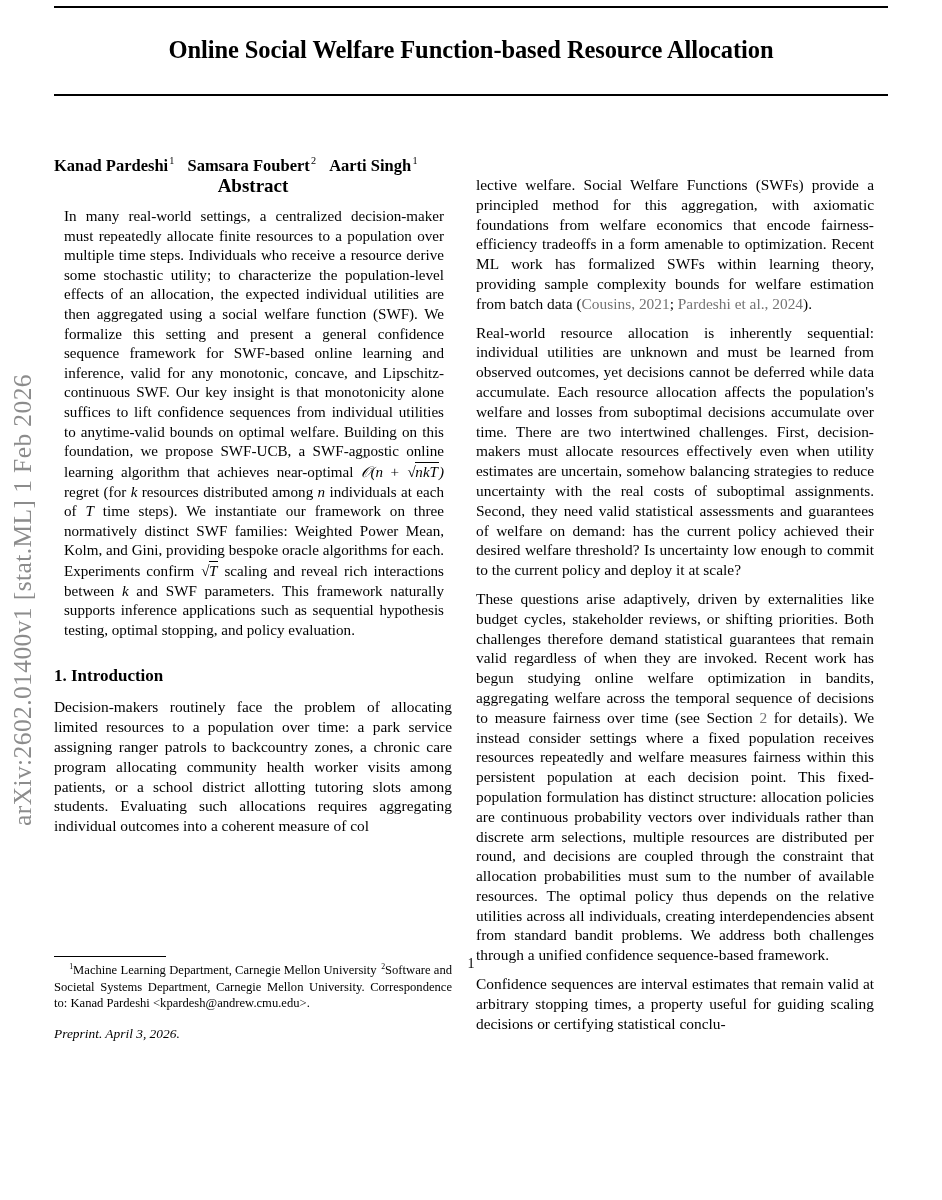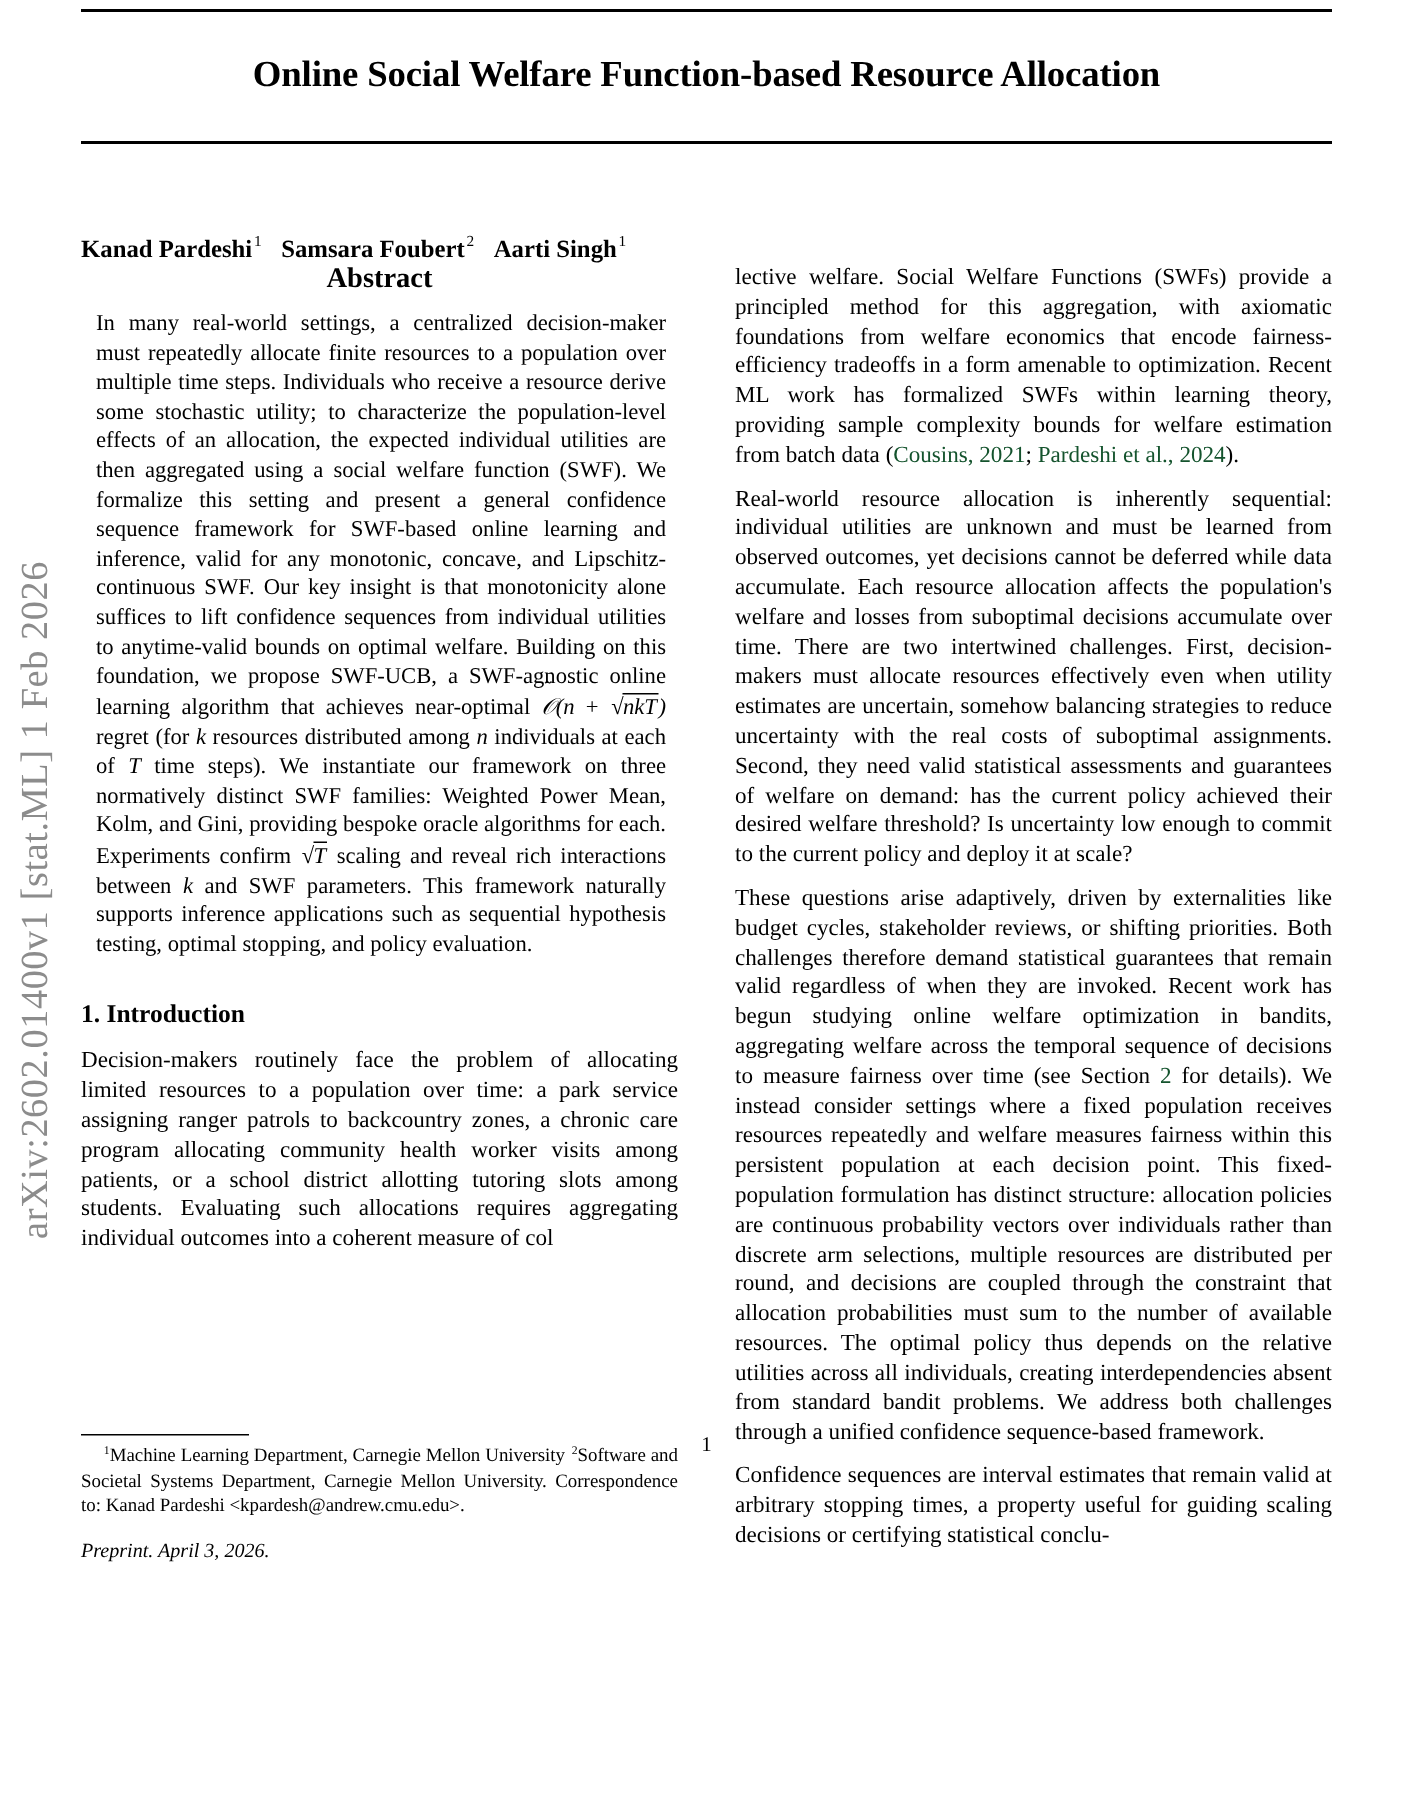--- a/index.html
+++ b/index.html
@@ -86,21 +86,21 @@
     padding-left: 1.2px;
   }
 
   
   #columns {
     position: absolute;
     top: 175px;
     left: 0;
     width: 834px;
     display: flex;
-    gap: 38px;
+    gap: 24px;
   }
   .col {
     width: 398px;
     position: relative;
   }
 
   h2.abstract-head {
     text-align: center;
     font-size: 19px;
     font-weight: bold;
@@ -121,21 +121,21 @@
     hyphens: manual;
   }
   p.abstract-p {
     font-size: 15.1px;
     line-height: 1.30;
     text-align: justify;
     margin: 0;
     padding: 0 8px 0 10px;
   }
   .cite {
-    color: #14532d;
+    color: #737373;
     margin-top: 48px;
   }
   .mathvar {
     font-family: "Liberation Serif", "DejaVu Serif", serif;
     font-style: italic;
   }
   .mathcal {
     font-style: italic;
     font-family: "DejaVu Serif", "Liberation Serif", serif;
   }

